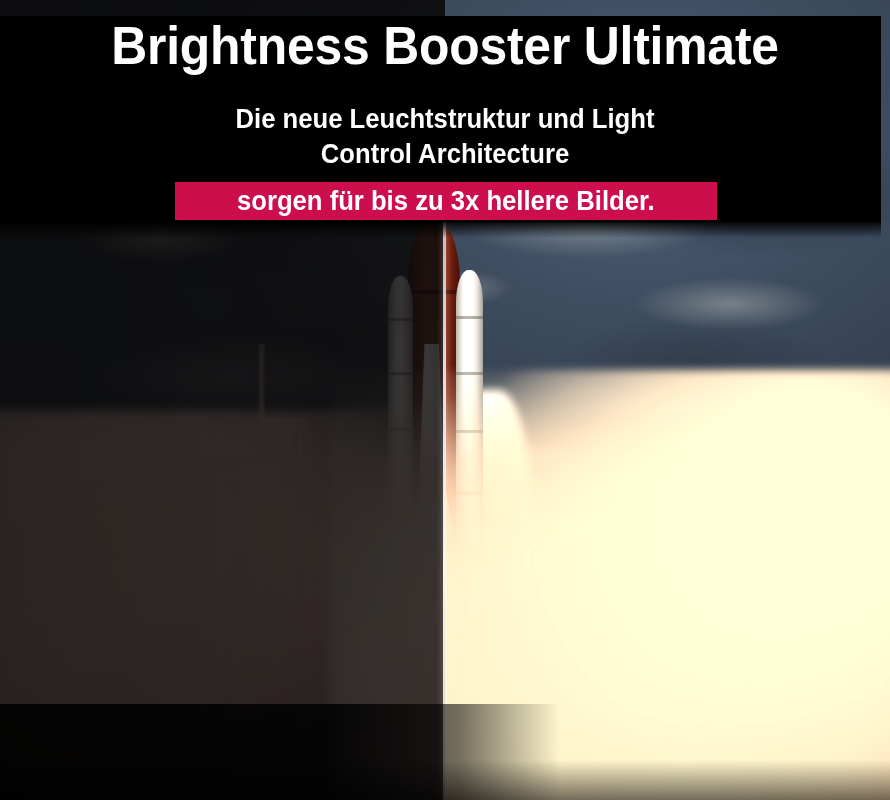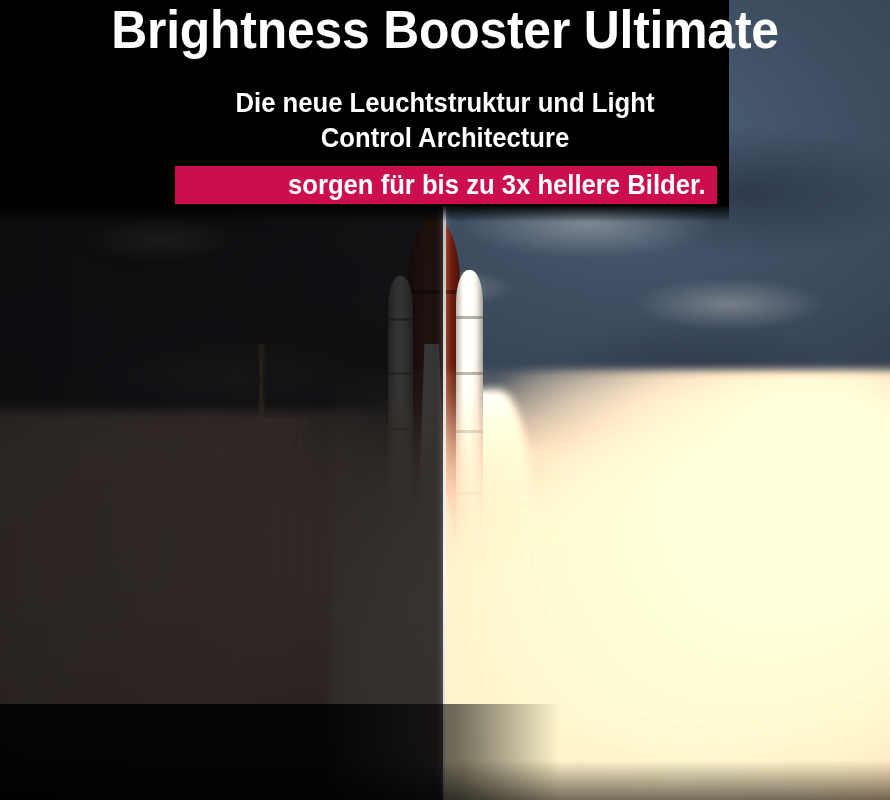--- a/index.html
+++ b/index.html
@@ -128,30 +128,30 @@
   
   .boostR{position:absolute;left:445px;top:0;width:445px;height:100%;
     backdrop-filter:saturate(1.12) brightness(1.1) contrast(1.02);
     -webkit-backdrop-filter:saturate(1.12) brightness(1.1) contrast(1.02);}
   
   .divider{position:absolute;left:443px;top:204px;width:3px;height:596px;
     background:linear-gradient(180deg, rgba(226,226,228,.80) 0%, rgba(238,238,238,.92) 28%, rgba(250,248,240,.98) 62%, rgba(240,236,226,.85) 100%);
     box-shadow:0 0 6px rgba(255,255,255,.38);}
 
   
-  .header{position:absolute;left:0;top:0;width:729px;height:206px;background:#000;z-index:6;}
+  .header{position:absolute;left:0;top:16px;width:881px;height:206px;background:#000;z-index:6;}
   .header:after{content:"";position:absolute;left:0;bottom:-16px;width:100%;height:18px;
     background:linear-gradient(180deg,#000 0%,rgba(0,0,0,.55) 45%,rgba(0,0,0,0) 100%);}
   .title{position:absolute;left:0;top:0;width:890px;text-align:center;
     color:#fff;font-weight:700;font-size:53px;line-height:60px;letter-spacing:-.2px;
     transform:scaleX(.94);transform-origin:50% 50%;white-space:nowrap;}
   .sub{position:absolute;left:0;top:86px;width:890px;text-align:center;color:#fff;
     font-weight:700;font-size:27px;line-height:35px;transform:scaleX(.95);transform-origin:50% 0;}
   .banner{position:absolute;left:175px;top:166px;width:542px;height:38px;background:#cc0f4c;
-    display:flex;align-items:center;justify-content:flex-end;}
+    display:flex;align-items:center;justify-content:center;}
   .banner span{color:#fff;font-weight:700;font-size:27px;line-height:28px;
     transform:scaleX(.95);white-space:nowrap;}
 
   
   .fnshade{position:absolute;left:0;bottom:0;width:560px;height:96px;z-index:7;
     background:linear-gradient(90deg, rgba(0,0,0,.88) 0%, rgba(0,0,0,.86) 58%, rgba(0,0,0,.55) 82%, rgba(0,0,0,0) 100%);}
   .fnshade2{position:absolute;left:0;bottom:0;width:890px;height:40px;z-index:7;
     background:linear-gradient(180deg, rgba(0,0,0,0) 0%, rgba(0,0,0,.55) 100%);}
   .fn{position:absolute;left:18px;bottom:14px;z-index:8;color:#f0eeec;
     font-size:12.5px;line-height:17px;white-space:nowrap;text-shadow:0 1px 2px rgba(0,0,0,.9);}

